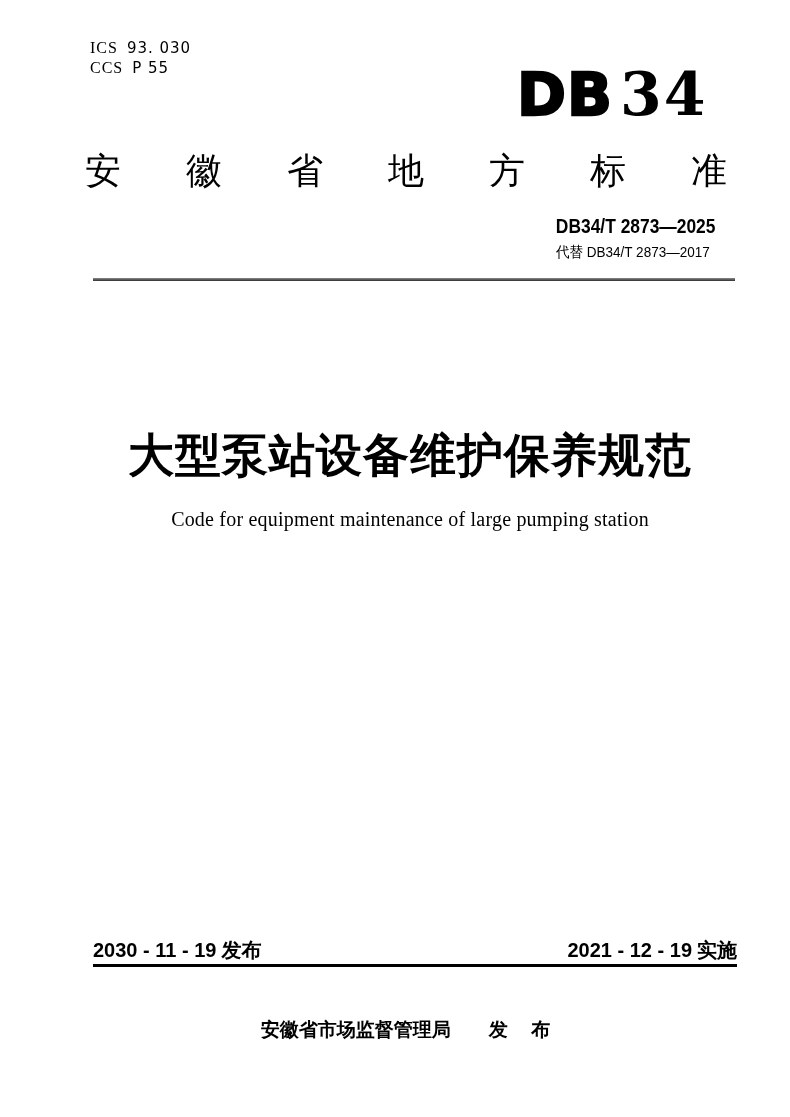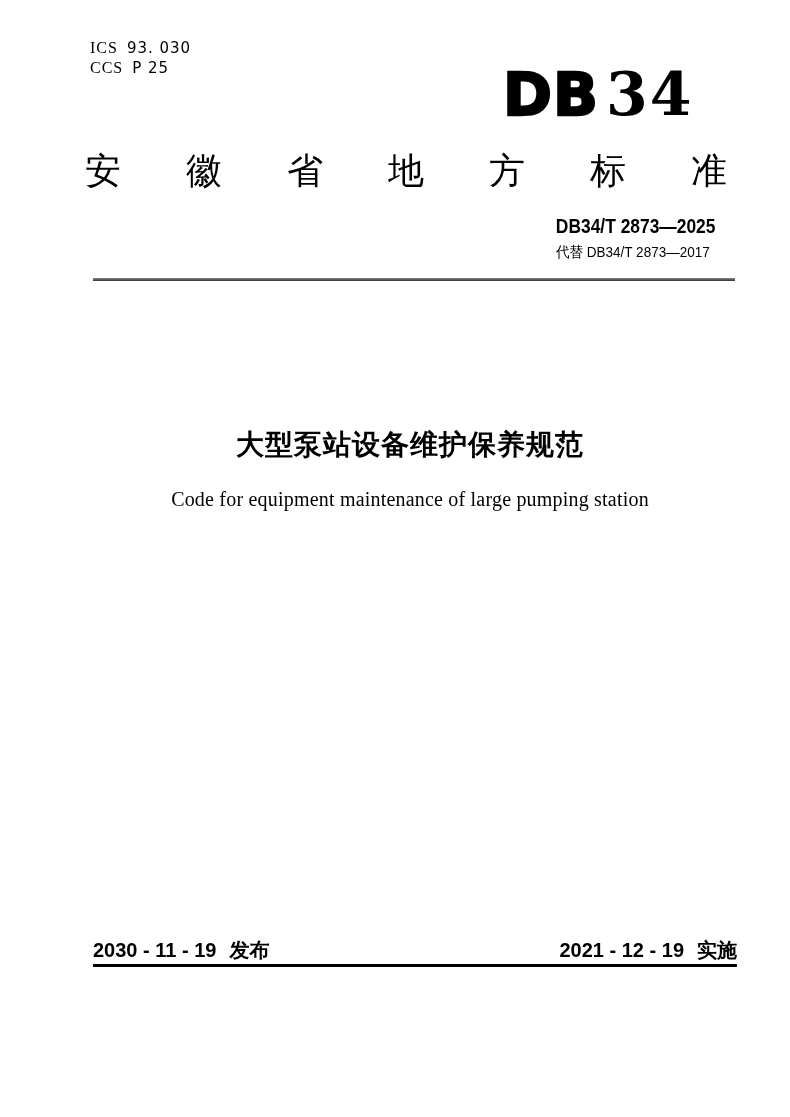--- a/index.html
+++ b/index.html
@@ -14,21 +14,21 @@
     overflow:hidden;
     padding-left:32px;
   }
 
   
   .ics-block { position:absolute; left:90px; top:38px; line-height:19px; white-space:nowrap; }
   .ics-line .code-label { font-family:"Liberation Serif","DejaVu Serif",serif; font-size:16px; letter-spacing:1px; }
   .ics-line .code-value { font-family:"DejaVu Sans",sans-serif; font-size:15px; margin-left:9px; letter-spacing:1px; }
 
   
-  .logo { position:absolute; left:503px; top:64px; line-height:1; white-space:nowrap; }
+  .logo { position:absolute; left:517px; top:64px; line-height:1; white-space:nowrap; }
   .logo .db {
     font-family:"DejaVu Sans",sans-serif; font-weight:900; font-size:59px;
     letter-spacing:1px; -webkit-text-stroke:2.4px #000;
   }
   .logo .num {
     font-family:"DejaVu Serif","Liberation Serif",serif; font-weight:bold; font-size:60px;
     margin-left:7px; letter-spacing:2px;
   }
 
   
@@ -48,50 +48,50 @@
     transform:scaleX(0.9); transform-origin:100% 50%;
   }
 
   .rule-top {
     position:absolute; left:93px; top:278px; width:642px; height:3px;
     background:linear-gradient(#8a8a8a,#2f2f2f);
   }
 
   
   .title-zone { position:absolute; left:85px; top:430px; width:650px; text-align:center; }
-  .title-zh { font-size:28px; font-weight:bold; letter-spacing:1px; line-height:1.1; }
+  .title-zh { font-size:46px; font-weight:bold; letter-spacing:1px; line-height:1.1; }
   .title-en {
     font-family:"Liberation Serif","DejaVu Serif",serif;
     font-size:20px; margin-top:27px; letter-spacing:0.2px;
   }
 
   
   .date-row {
     position:absolute; left:93px; top:940px; width:644px;
     display:flex; justify-content:space-between;
     font-size:20px; font-weight:bold; line-height:1; white-space:nowrap;
   }
-  .date-item .date-label { margin-left:13px; }
+  .date-item .date-label { margin-left:5px; }
   .rule-bottom { position:absolute; left:93px; top:964px; width:644px; height:2.5px; background:#000; }
 
   
   .footer { position:absolute; left:85px; top:1017px; width:650px; text-align:center; font-size:19px; font-weight:bold; white-space:nowrap; }
   .footer .publish-label { margin-left:38px; letter-spacing:9px; }
 </style>
 </head>
 <body>
 
 <div class="page">
 
   <div class="ics-block">
     <div class="ics-line">
       <span class="code-label">ICS</span><span class="code-value">93. 030</span>
     </div>
     <div class="ics-line">
-      <span class="code-label">CCS</span><span class="code-value">P 25</span>
+      <span class="code-label">CCS</span><span class="code-value">P 55</span>
     </div>
   </div>
 
   <div class="logo">
     <span class="db">DB</span><span class="num">34</span>
   </div>
 
   <div class="standard-type">安徽省地方标准</div>
 
   <div class="std-num-block">
@@ -110,14 +110,17 @@
     <div class="date-item">
       <span>2030 - 11 - 19</span><span class="date-label">发布</span>
     </div>
     <div class="date-item">
       <span>2021 - 12 - 19</span><span class="date-label">实施</span>
     </div>
   </div>
 
   <div class="rule-bottom"></div>
 
+  <div class="footer">
+    <span>安徽省市场监督管理局</span><span class="publish-label">发 布</span>
+  </div>
 
 </div>
 
 </body></html>

